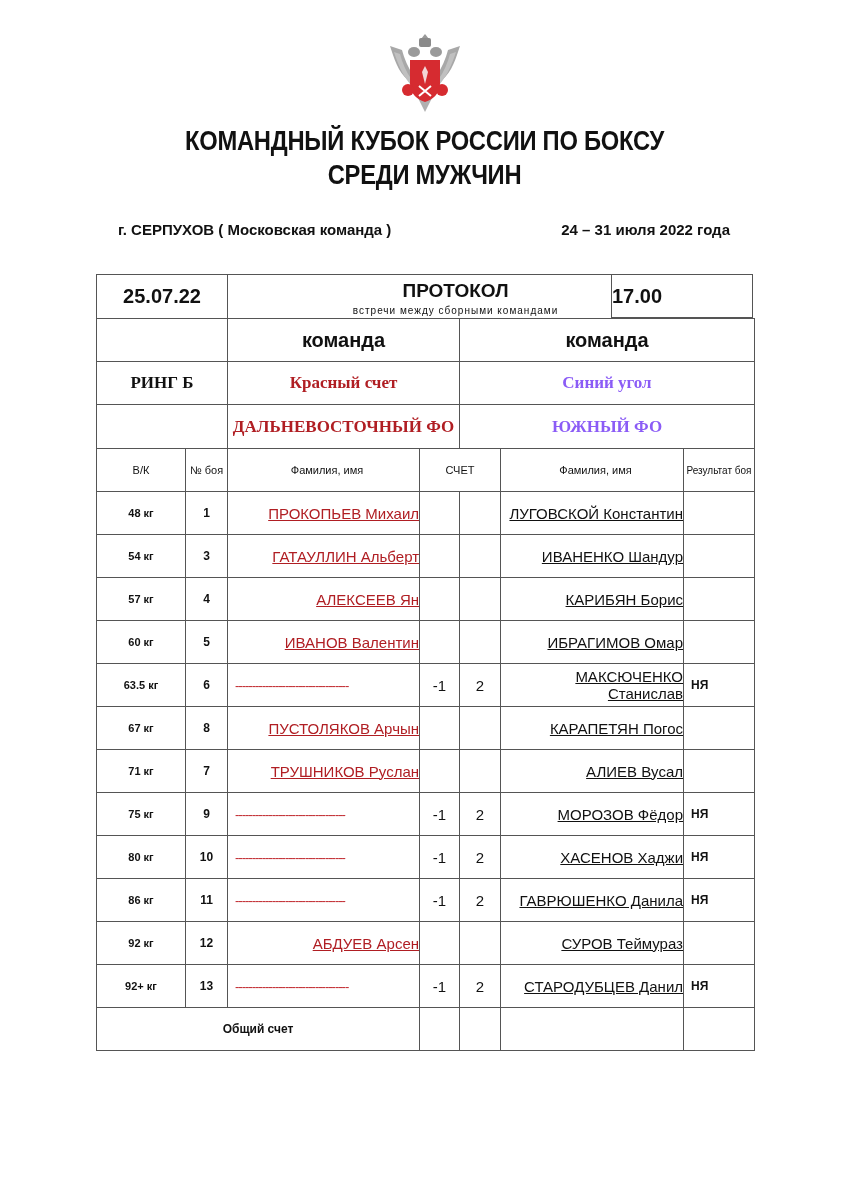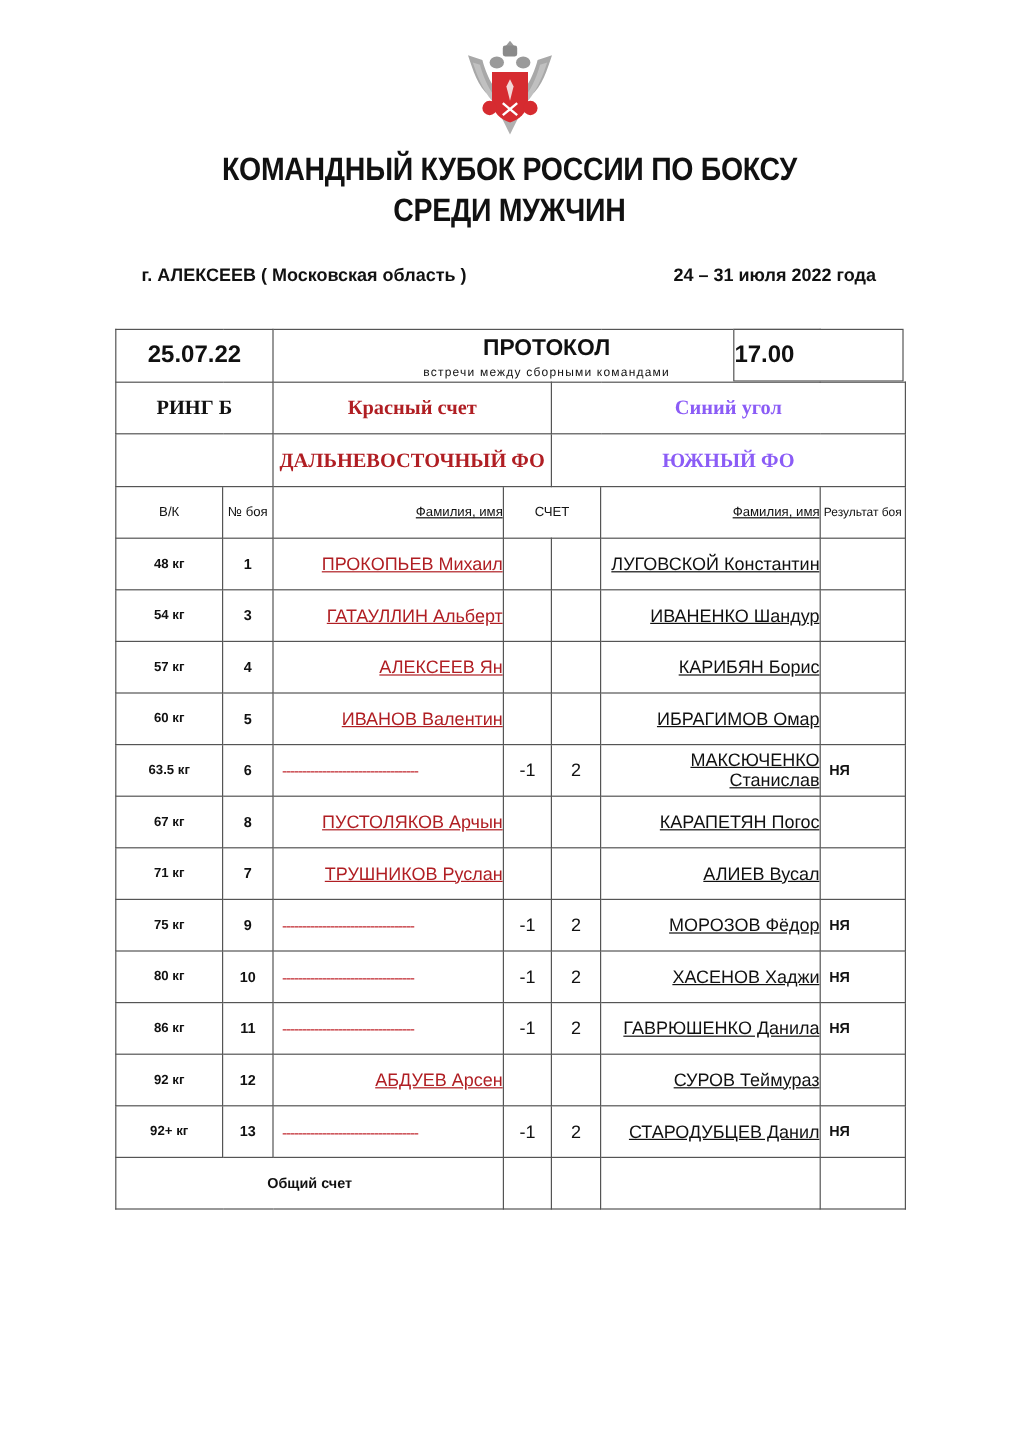--- a/index.html
+++ b/index.html
@@ -12,21 +12,21 @@
   .dates { position:absolute; right:119px; top:221px; font-weight:bold; font-size:15px; }
   table { position:absolute; left:96px; top:274px; border-collapse:collapse; table-layout:fixed; width:658px;padding-left:24px; }
   td { border:1px solid #555; padding:0; text-align:center; vertical-align:middle; overflow:hidden; }
   .hdr-big { font-family:"Liberation Sans", sans-serif; font-weight:bold; font-size:20px; }
   .proto-title { font-weight:bold; font-size:19px; display:block; margin-top:2px; }
   .proto-sub { font-size:10px; letter-spacing:1px; display:block; margin-top:3px; }
   .serif-b { font-family:"Liberation Serif", serif; font-weight:bold; font-size:17px; }
   .red { color:#b01e23; }
   .blue { color:#8b5cf6; }
   .colhdr { font-size:11px; }
-  .left { text-align:right; padding-left:7px;text-decoration:underline; }
+  .left { text-align:center; padding-left:7px; }
   .wt { font-size:11px; font-weight:bold; }
   .num { font-size:12px; font-weight:bold; }
   .name { font-size:15px; text-align:right; padding-left:7px;text-decoration:underline; }
   .score { font-size:15px; }
   .res { font-size:12px; font-weight:bold; text-align:left; padding-left:7px; }
   .dash { color:#c0262c; font-size:13px; letter-spacing:-1px; text-align:left; padding-left:7px; }
   .total { font-size:12px; font-weight:bold; }
 </style>
 </head>
 <body>
@@ -45,21 +45,21 @@
   </g>
   <path d="M26 32 h30 v24 c0 10 -8 16 -15 18 c-7 -2 -15 -8 -15 -18 z" fill="#d62b30"></path>
   <circle cx="24" cy="62" r="6" fill="#d62b30"></circle>
   <circle cx="58" cy="62" r="6" fill="#d62b30"></circle>
   <path d="M41 38 l3 6 l-3 12 l-3 -12 z" fill="#f3d6d6"></path>
   <path d="M35 58 l12 10 M47 58 l-12 10" stroke="#fff" stroke-width="2"></path>
 </svg>
 
 <div class="title t1">КОМАНДНЫЙ КУБОК РОССИИ ПО БОКСУ</div>
 <div class="title t2">СРЕДИ МУЖЧИН</div>
-<div class="place">г. АЛЕКСЕЕВ ( Московская область )</div>
+<div class="place">г. СЕРПУХОВ ( Московская команда )</div>
 <div class="dates">24 – 31 июля 2022 года</div>
 
 <table>
   <colgroup>
     <col style="width:89px">
       <col style="width:42px">
       <col style="width:192px">
       <col style="width:40px">
       <col style="width:41px">
       <col style="width:183px">
@@ -69,20 +69,25 @@
   <tbody>
       <tr style="height:44px">
     <td colspan="2" class="hdr-big">25.07.22</td>
     <td colspan="4" style="border-right:1px solid #555;text-align:center;">
       <span class="proto-title">ПРОТОКОЛ</span>
       <span class="proto-sub">встречи между сборными командами</span>
     </td>
 
   </tr>
 
+  <tr style="height:43px">
+    <td colspan="2"></td>
+    <td colspan="2" class="hdr-big">команда</td>
+    <td colspan="3" class="hdr-big">команда</td>
+  </tr>
 
   <tr style="height:43px">
     <td colspan="2" class="serif-b" style="color:#111">РИНГ Б</td>
     <td colspan="2" class="serif-b red">Красный счет</td>
     <td colspan="3" class="serif-b blue">Синий угол</td>
   </tr>
 
   <tr style="height:44px">
     <td colspan="2"></td>
     <td colspan="2" class="serif-b red">ДАЛЬНЕВОСТОЧНЫЙ ФО</td>

